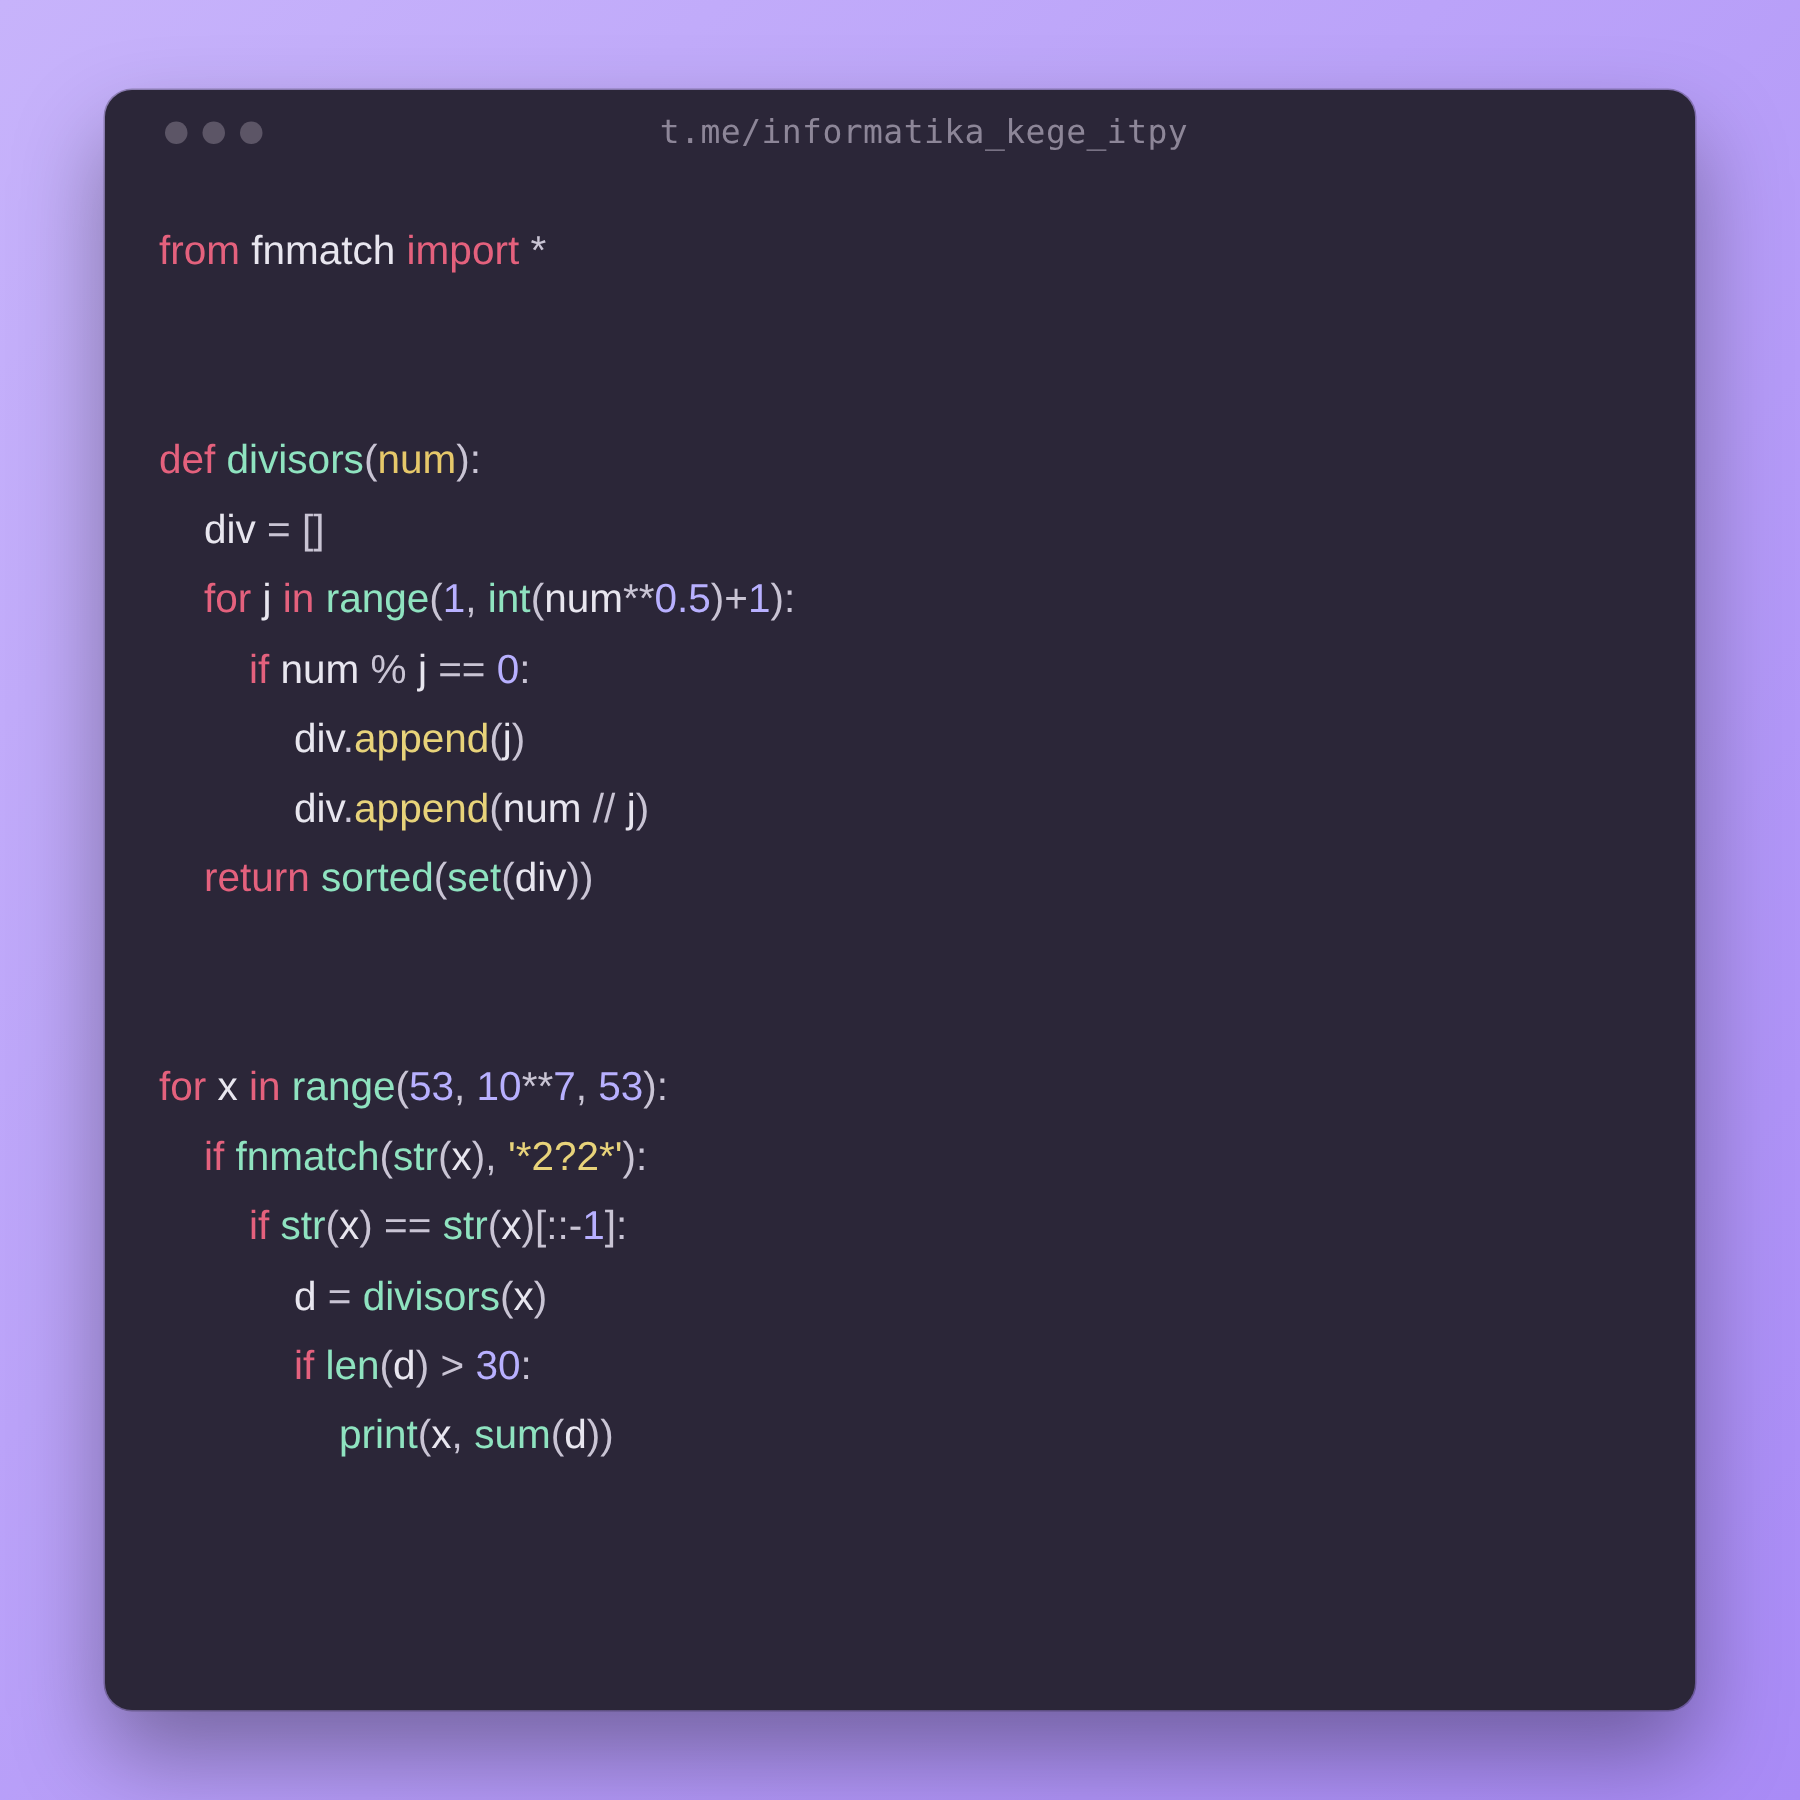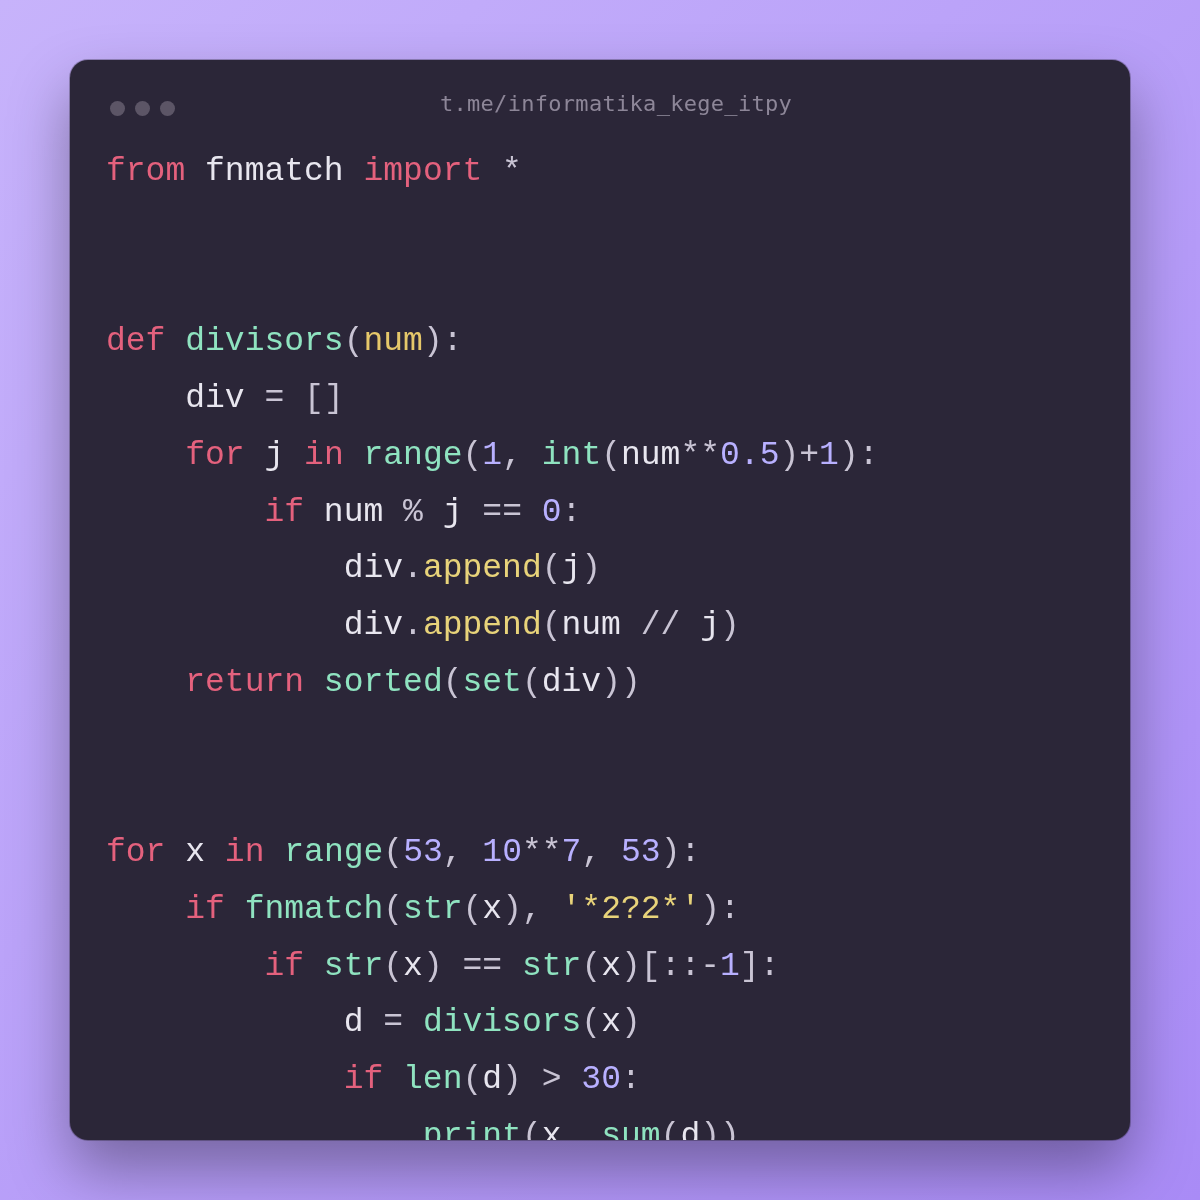--- a/index.html
+++ b/index.html
@@ -22,21 +22,21 @@
     background: #2b2638;
     border-radius: 18px;
     box-shadow: 0 30px 60px rgba(0,0,0,0.35), 0 0 0 1px rgba(0,0,0,0.25);
     display: flex;
     flex-direction: column;
     overflow: hidden;
   }
   .titlebar {
     height: 56px;
     display: flex;
-    align-items: flex-end;
+    align-items: center;
     padding: 0 8px;
     position: relative;
     flex: 0 0 auto;
     margin-left: 32px;
   }
   .dots {
     display: flex;
     gap: 10px;
   }
   .dot {
@@ -54,22 +54,22 @@
     font-size: 22px;
     letter-spacing: 0.3px;
     font-family: ui-monospace, "SF Mono", "Menlo", "Consolas", monospace;
   }
   .code-area {
     flex: 1 1 auto;
     padding: 28px 36px 36px 36px;
   }
   pre.code {
     margin: 0;
-    font-family: Liberation Mono, monospace;
-    font-size: 33px;
+    font-family: Liberation Sans, sans-serif;
+    font-size: 27px;
     line-height: 1.72;
     color: #e8e6ef;
     white-space: pre;
   }
   .tok-kw   { color: #e4617d; }   
   .tok-mod  { color: #e8e6ef; }   
   .tok-fn   { color: #8fe3c0; }   
   .tok-call { color: #8fe3c0; }   
   .tok-callY{ color: #e8d37a; }   
   .tok-num  { color: #b8b0ff; }   

